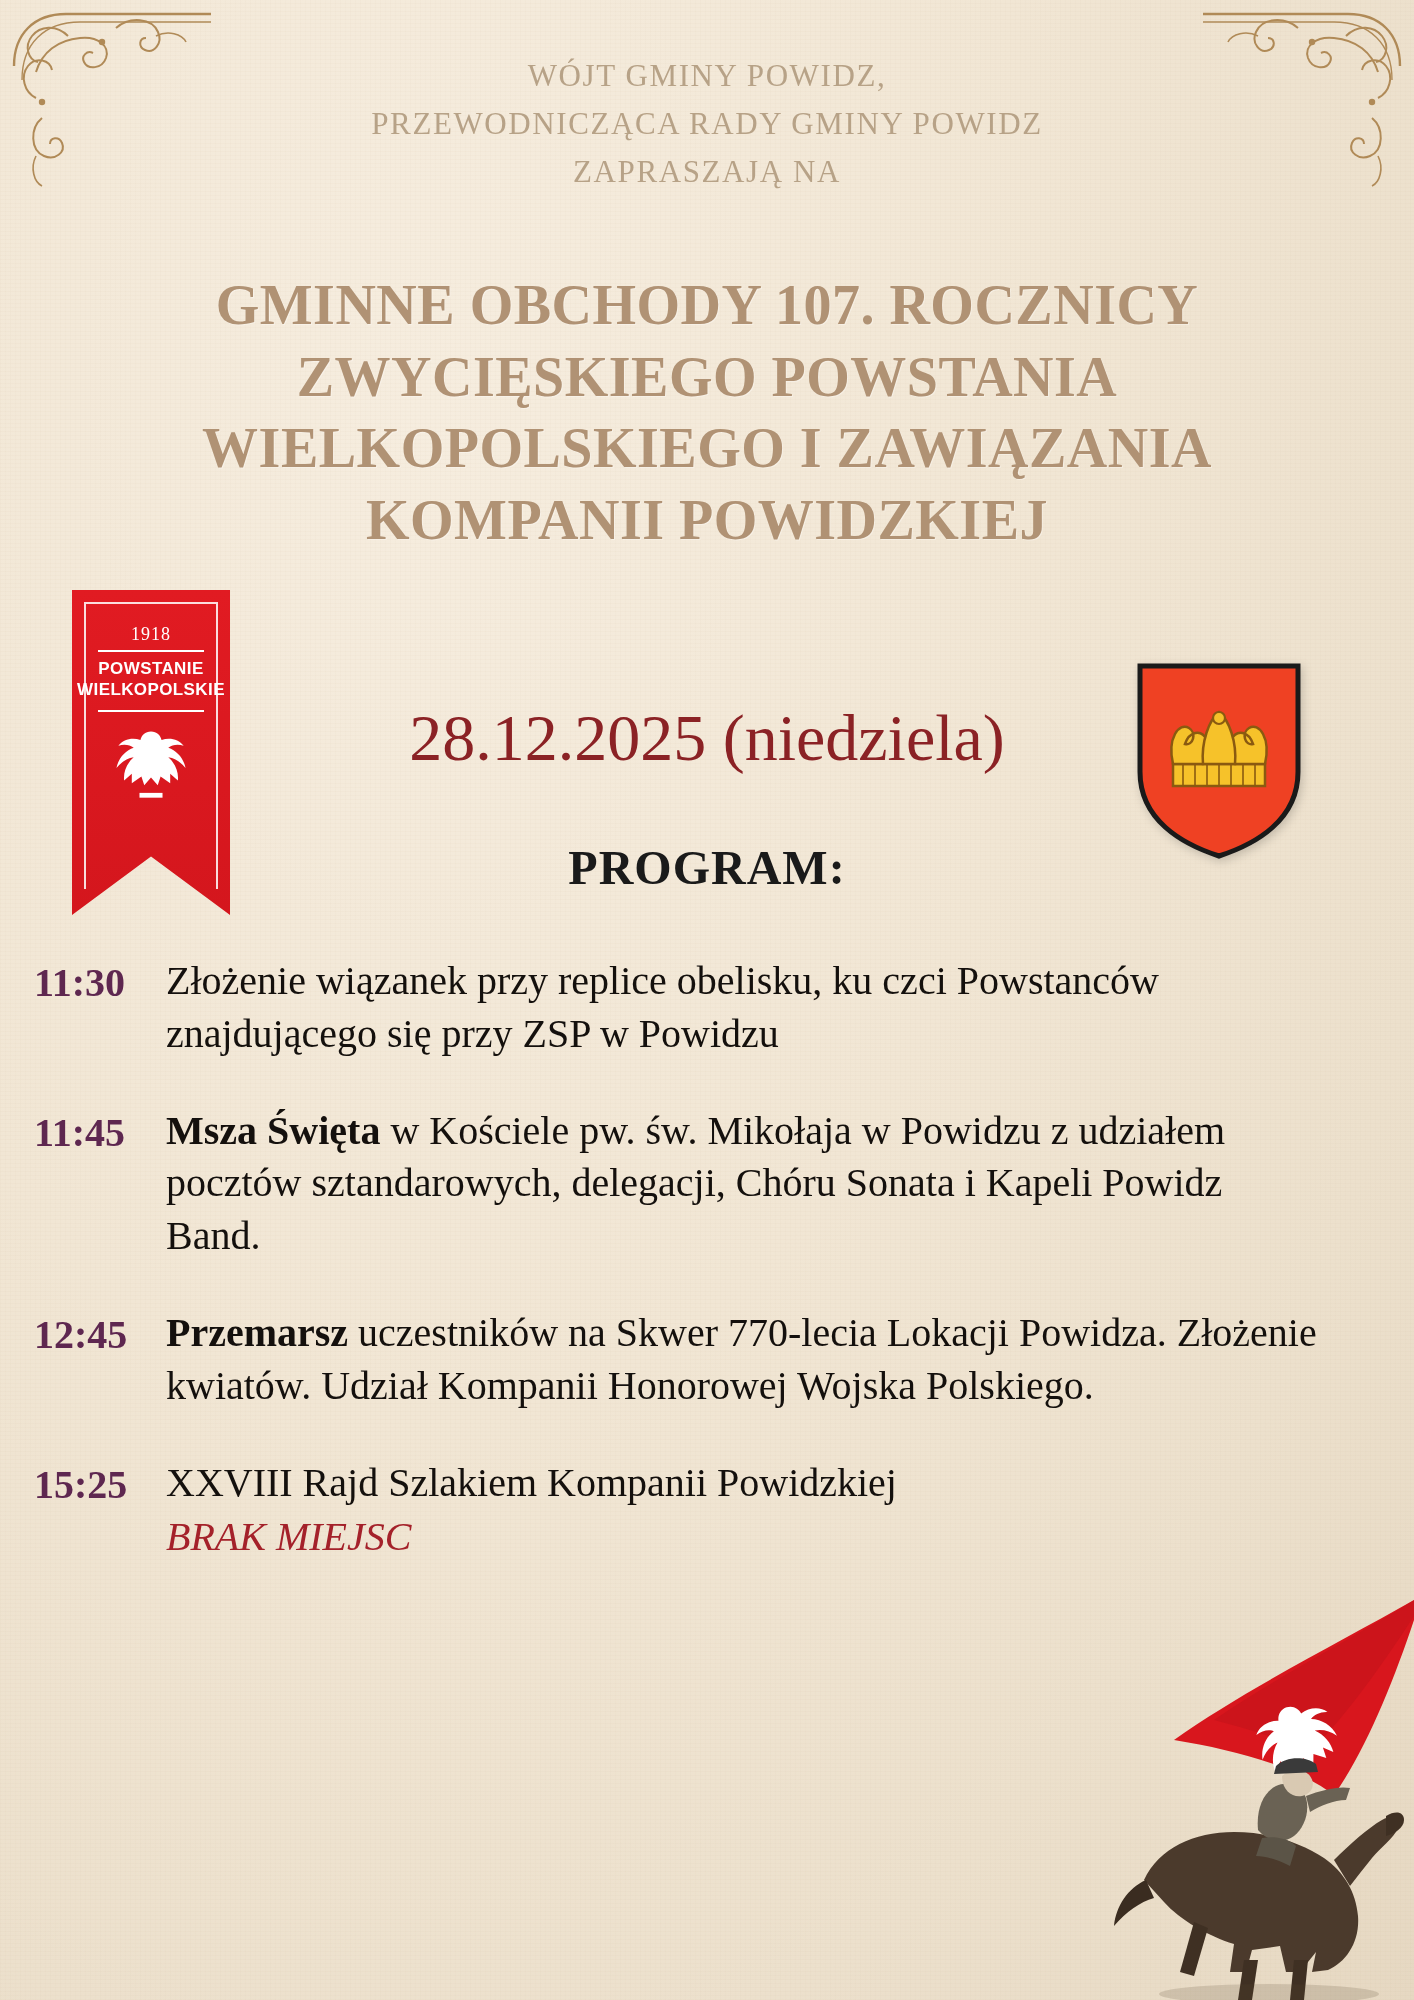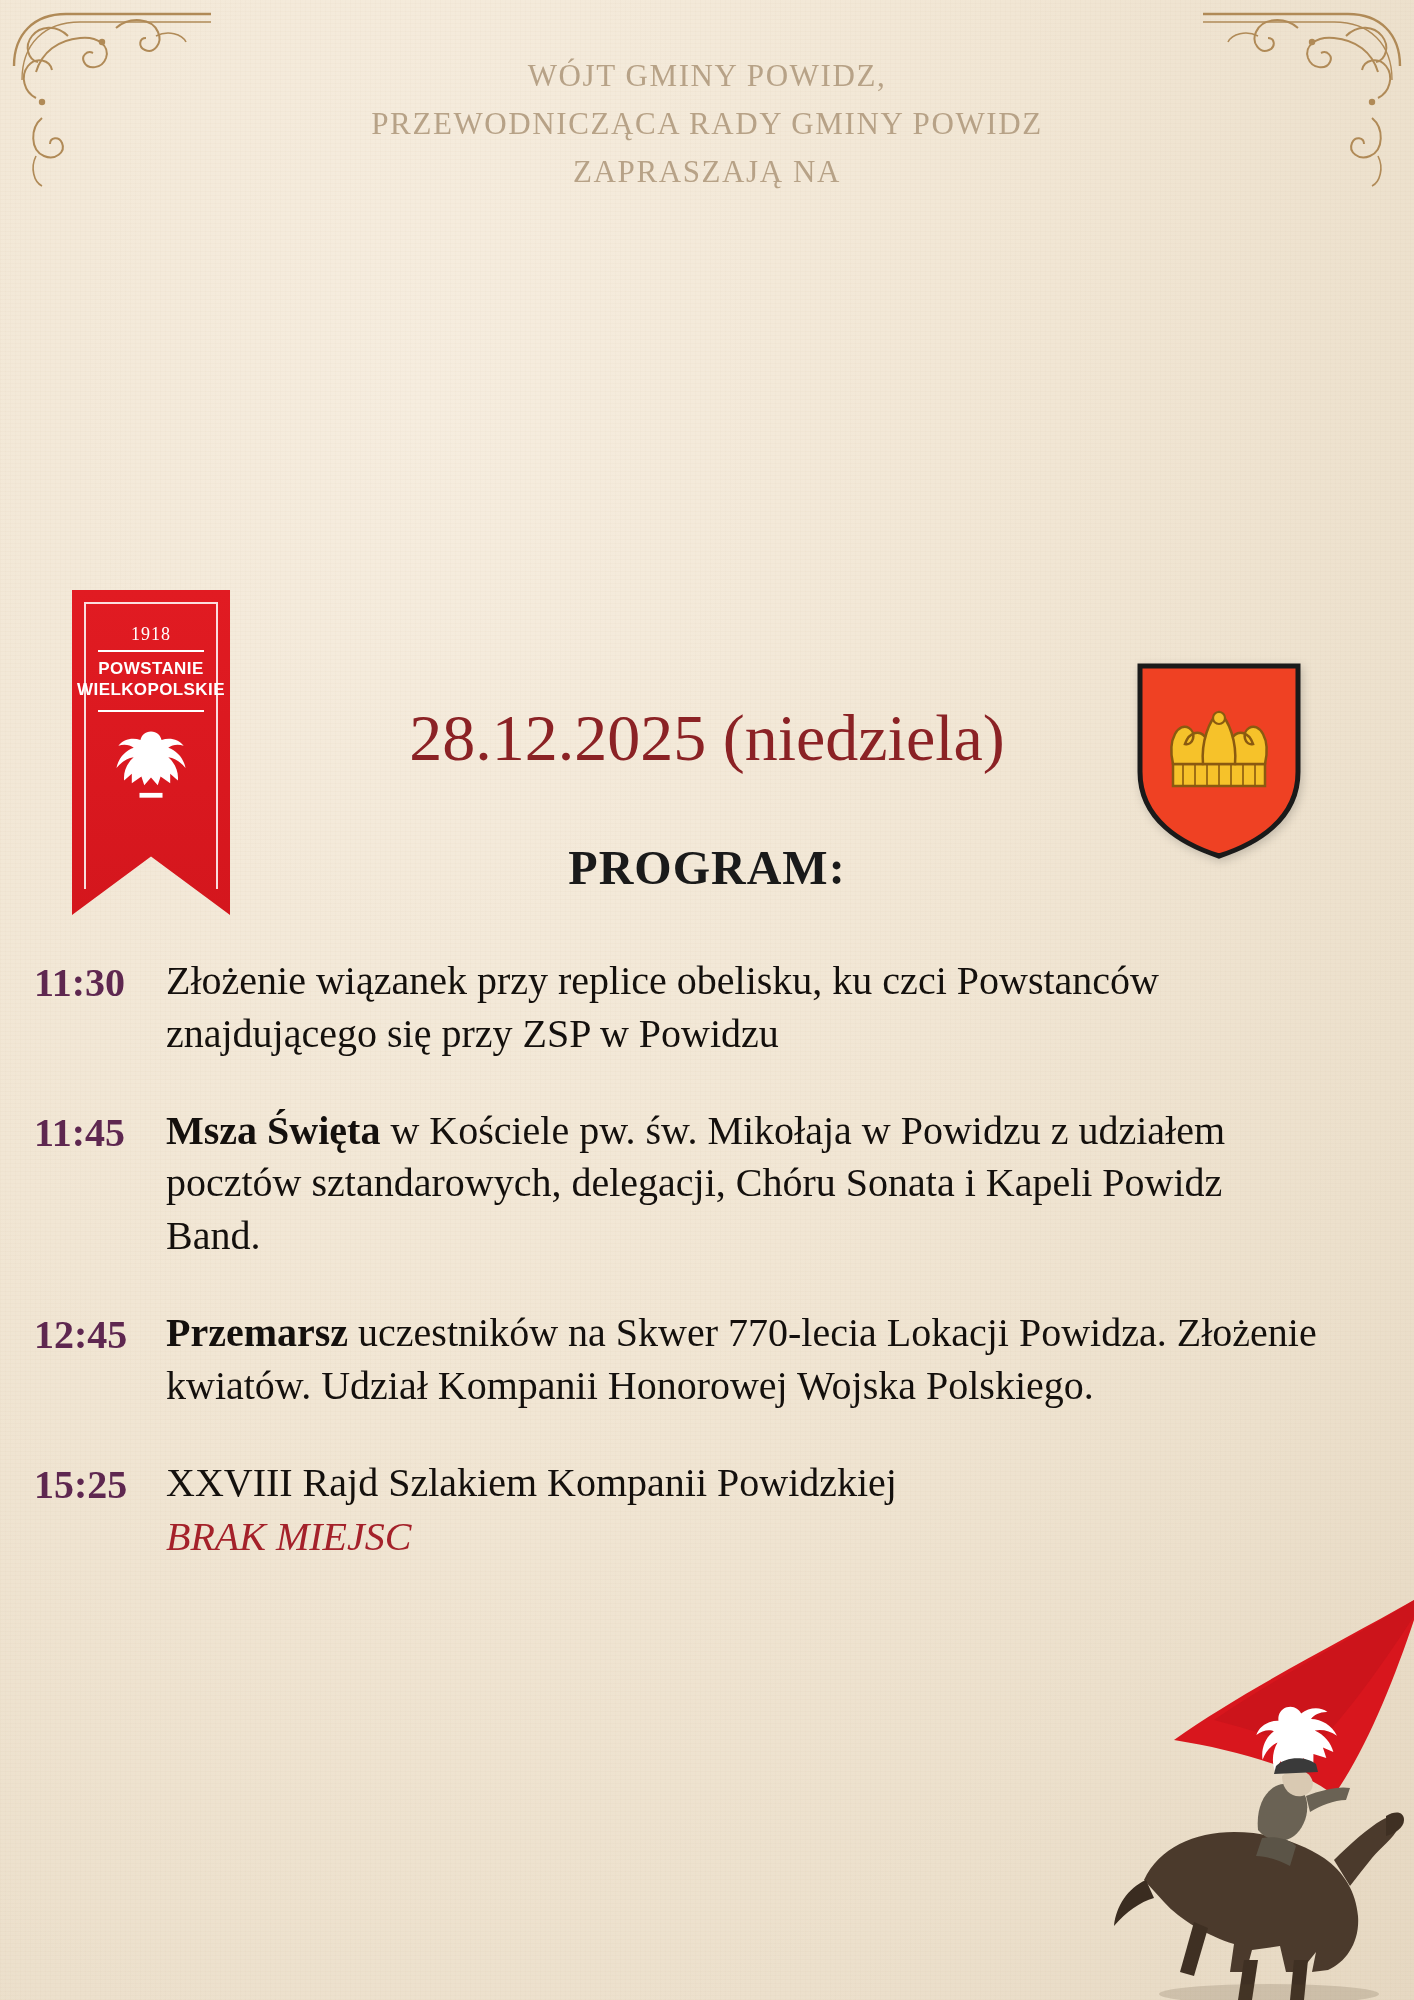--- a/index.html
+++ b/index.html
@@ -271,20 +271,26 @@
       <path d="M30 150 C24 162 28 176 36 180" stroke-width="1.6"></path>
     </svg>
   </div>
 
   <div class="header-block">
     <div class="header-line">WÓJT GMINY POWIDZ,</div>
     <div class="header-line">PRZEWODNICZĄCA RADY GMINY POWIDZ</div>
     <div class="header-line">ZAPRASZAJĄ NA</div>
   </div>
 
+  <div class="title-block">
+    <div class="title-line">GMINNE OBCHODY 107. ROCZNICY</div>
+    <div class="title-line">ZWYCIĘSKIEGO POWSTANIA</div>
+    <div class="title-line">WIELKOPOLSKIEGO I ZAWIĄZANIA</div>
+    <div class="title-line">KOMPANII POWIDZKIEJ</div>
+  </div>
 
   <div class="date-line">28.12.2025 (niedziela)</div>
 
   <div class="program-heading">PROGRAM:</div>
 
   <div class="ribbon">
     <div class="ribbon-body"></div>
     <div class="ribbon-inner"></div>
     <div class="ribbon-year">1918</div>
     <div class="ribbon-rule"></div>

